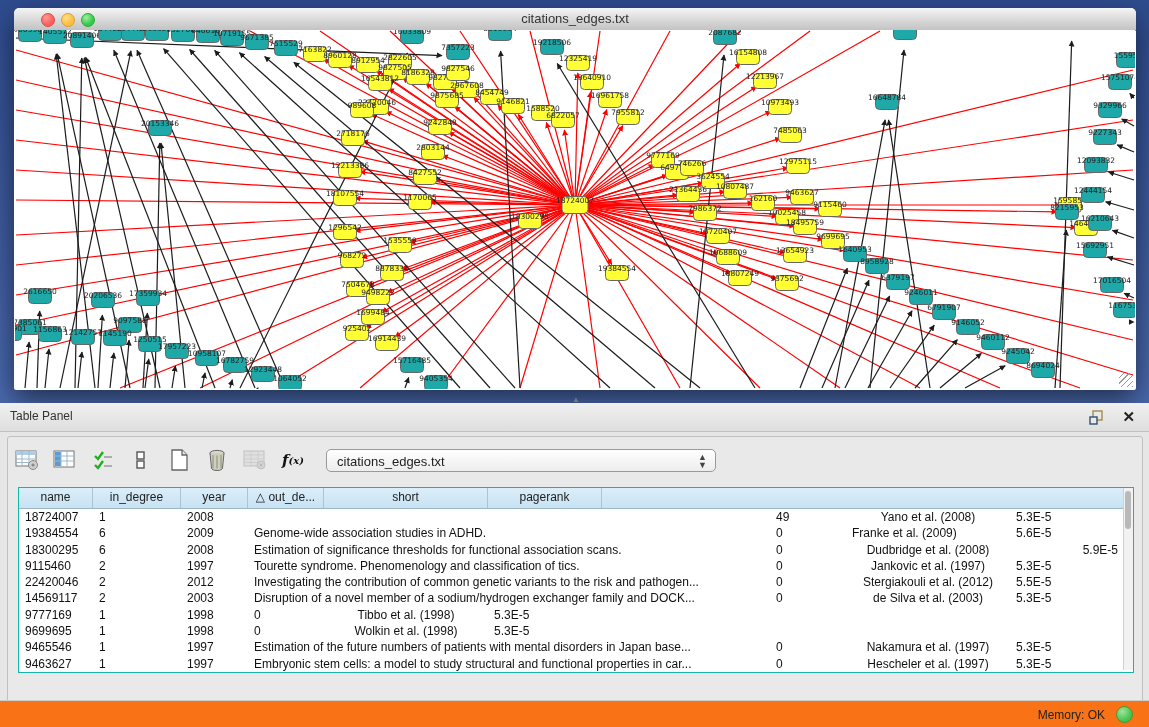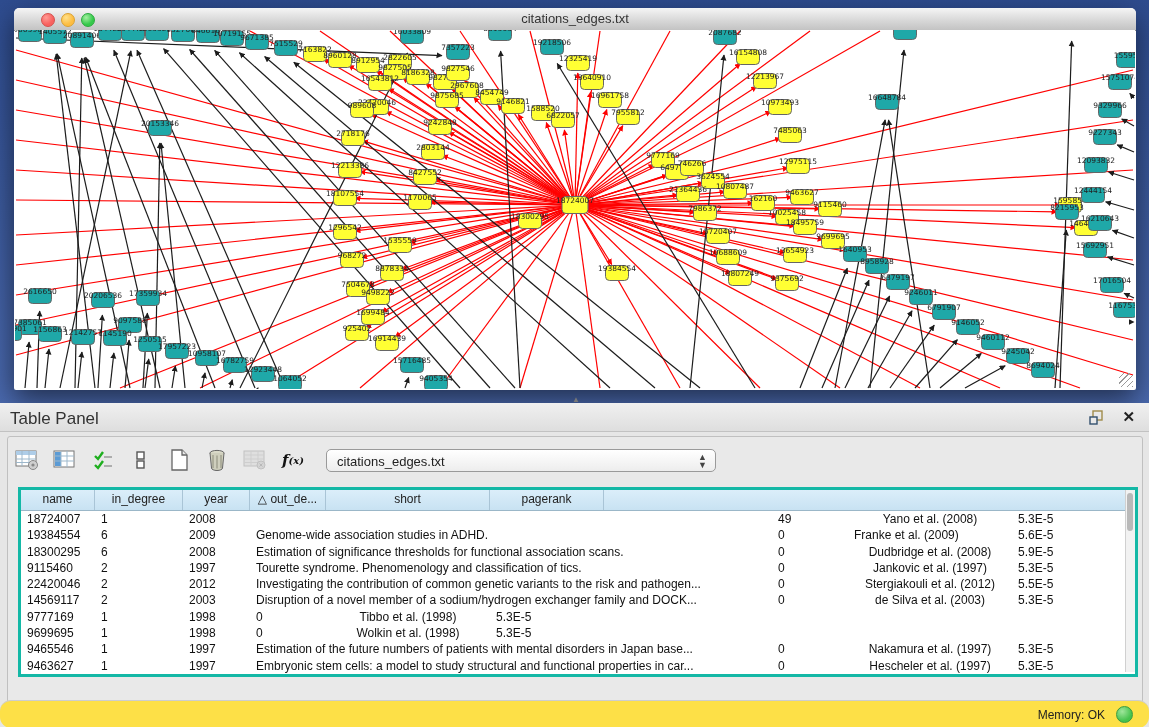--- a/index.html
+++ b/index.html
@@ -25,55 +25,55 @@
   .canvas{position:absolute;left:1px;top:22px;width:1120px;height:359px;background:#fff;overflow:hidden;}
   .grip{position:absolute;right:2px;bottom:2px;width:14px;height:14px;
         background:repeating-linear-gradient(135deg,transparent 0 3px,#9a9a9a 3px 4px);}
   svg text{font-family:"DejaVu Sans",sans-serif;}
   
   .sash{position:absolute;left:570px;top:396px;width:12px;height:8px;color:#777;font-size:8px;line-height:8px;text-align:center;}
   
   .bottom{position:absolute;left:0;top:403px;width:1149px;height:324px;background:#e6e6e6;}
   .phead{position:absolute;left:0;top:0;width:1149px;height:28px;
         background:linear-gradient(180deg,#f0f0f0,#dedede);border-bottom:1px solid #c2c2c2;}
-  .phead .ptitle{position:absolute;left:10px;top:6px;font-size:17px;color:#333;}
+  .phead .ptitle{position:absolute;left:10px;top:6px;font-size:12px;color:#333;}
   .float-ic{position:absolute;right:44px;top:6px;width:16px;height:16px;cursor:pointer;}
   .close-ic{position:absolute;right:14px;top:5px;font-size:15px;font-weight:bold;color:#222;cursor:pointer;}
   .pbody{position:absolute;left:7px;top:33px;width:1134px;height:265px;
         border:1px solid #c0c0c0;border-radius:3px;background:#e9e9e9;}
   
   .tbar{position:absolute;left:6px;top:8px;height:30px;display:flex;align-items:center;gap:12px;}
   .tico{width:26px;height:26px;display:flex;align-items:center;justify-content:center;cursor:pointer;}
   .combo{position:relative;width:390px;height:23px;margin-left:8px;
         border:1px solid #9a9a9a;border-radius:5px;
         background:linear-gradient(180deg,#ffffff,#ededed);
         font-size:13px;color:#222;line-height:23px;padding-left:10px;box-sizing:border-box;cursor:pointer;}
   .combo .stepper{position:absolute;right:8px;top:3px;font-size:9px;color:#444;line-height:8px;}
   
   .tablebox{position:absolute;left:10px;top:50px;width:1114px;height:184px;
-        border:3px solid #14b8a6;background:#fff;overflow:hidden;}
+        border:1px solid #14b8a6;background:#fff;overflow:hidden;}
   .thead{position:absolute;left:0;top:0;height:20px;width:1105px;display:flex;
         background:linear-gradient(180deg,#dbeefa,#c8e2f2);border-bottom:1px solid #9bb7c8;}
   .th{box-sizing:border-box;border-right:1px solid #a9c4d6;font-size:12px;color:#222;
         text-align:center;line-height:19px;overflow:hidden;white-space:nowrap;}
   .tbody{position:absolute;left:0;top:21px;width:1105px;}
   .tr{display:flex;height:16.3px;}
   .td{box-sizing:border-box;font-size:12px;color:#111;line-height:16px;
         padding:0 6px;overflow:hidden;white-space:nowrap;}
   .vsb{position:absolute;right:0;top:0;width:9px;height:182px;background:#f2f2f2;border-left:1px solid #d0d0d0;}
   .vsb .thumb{position:absolute;left:1px;top:3px;width:6px;height:38px;border-radius:4px;background:#b9b9b9;}
   
   .tabbar{position:absolute;left:0;top:268px;width:100%;display:flex;justify-content:center;}
   .seg{display:flex;border:1px solid #a5a5a5;border-radius:5px;overflow:hidden;
         background:#fdfdfd;box-shadow:0 1px 0 rgba(255,255,255,.8);}
   .seg .tab{padding:3px 14px;font-size:13px;color:#111;border-right:1px solid #b9b9b9;cursor:pointer;background:linear-gradient(180deg,#ffffff,#f1f1f1);}
   .seg .tab:last-child{border-right:none;}
   .seg .tab.sel{background:linear-gradient(180deg,#7d7d7d,#636363);color:#efefef;}
   
-  .status{position:absolute;left:0;top:297px;width:1149px;height:27px;background:#fde047;border-top:1px solid #cdcdcd;border-radius:11px;}
+  .status{position:absolute;left:0;top:297px;width:1149px;height:27px;background:#f97316;border-top:1px solid #cdcdcd;}
   .mem{position:absolute;right:44px;top:7px;font-size:12px;color:#222;}
   .memdot{position:absolute;right:16px;top:5px;width:15px;height:15px;border-radius:50%;
         background:radial-gradient(circle at 35% 30%,#9fe69b,#46c24e 65%);border:1px solid #3a9a41;}
 </style>
 </head>
 <body>
 
 <div id="app">
   <div class="desktop"></div>
 
@@ -607,21 +607,21 @@
               <div class="td" style="width: 164px; text-align: left;">Franke et al. (2009)</div>
               <div class="td" style="width: 114px; text-align: left;">5.6E-5</div>
             </div>
             <div class="tr">
               <div class="td" style="width: 74px; text-align: left;">18300295</div>
               <div class="td" style="width: 88px; text-align: left;">6</div>
               <div class="td" style="width: 67px; text-align: left;">2008</div>
               <div class="td" style="width: 522px; text-align: left;">Estimation of significance thresholds for functional association scans.</div>
               <div class="td" style="width: 76px; text-align: left;">0</div>
               <div class="td" style="width: 164px; text-align: center;">Dudbridge et al. (2008)</div>
-              <div class="td" style="width: 114px; text-align: left;">5.9E-5</div>
+              <div class="td" style="width: 114px; text-align: right;">5.9E-5</div>
             </div>
             <div class="tr">
               <div class="td" style="width: 74px; text-align: left;">9115460</div>
               <div class="td" style="width: 88px; text-align: left;">2</div>
               <div class="td" style="width: 67px; text-align: left;">1997</div>
               <div class="td" style="width: 522px; text-align: left;">Tourette syndrome. Phenomenology and classification of tics.</div>
               <div class="td" style="width: 76px; text-align: left;">0</div>
               <div class="td" style="width: 164px; text-align: center;">Jankovic et al. (1997)</div>
               <div class="td" style="width: 114px; text-align: left;">5.3E-5</div>
             </div>

